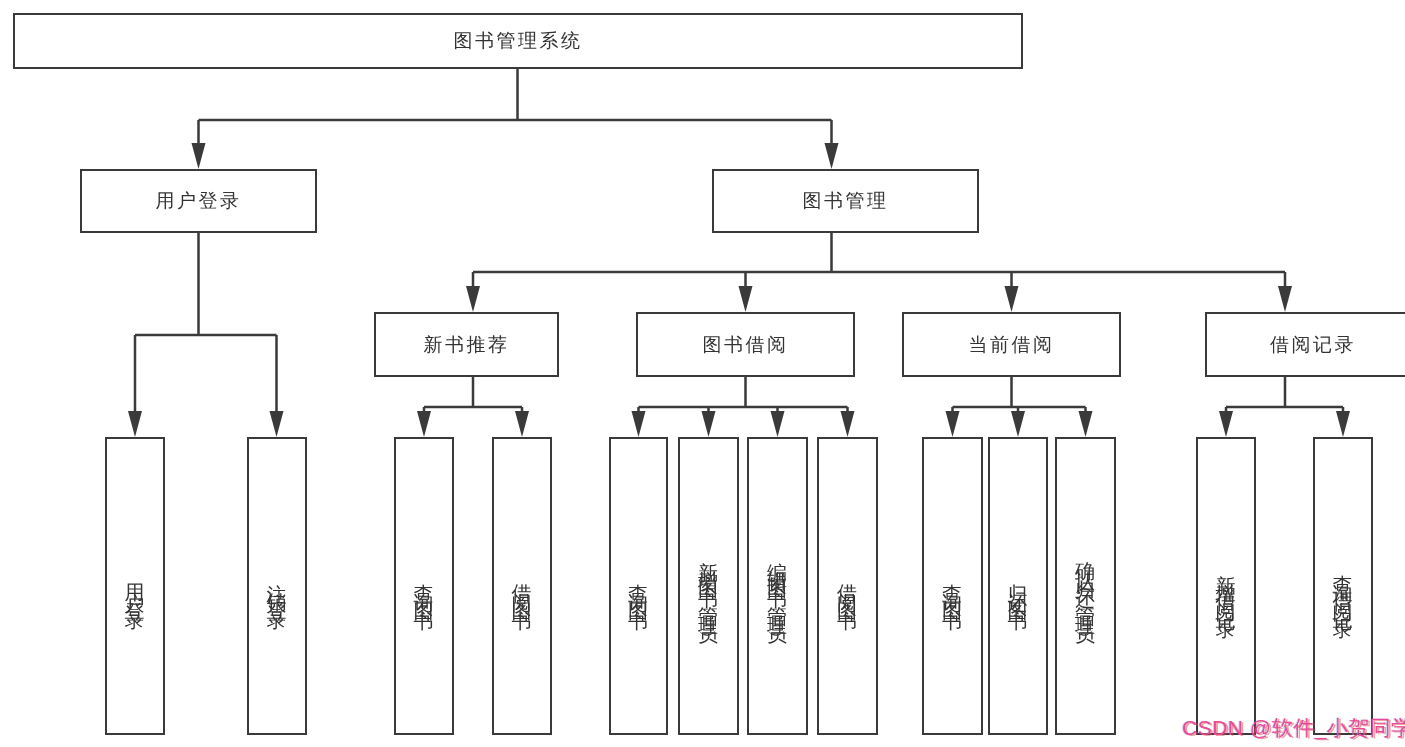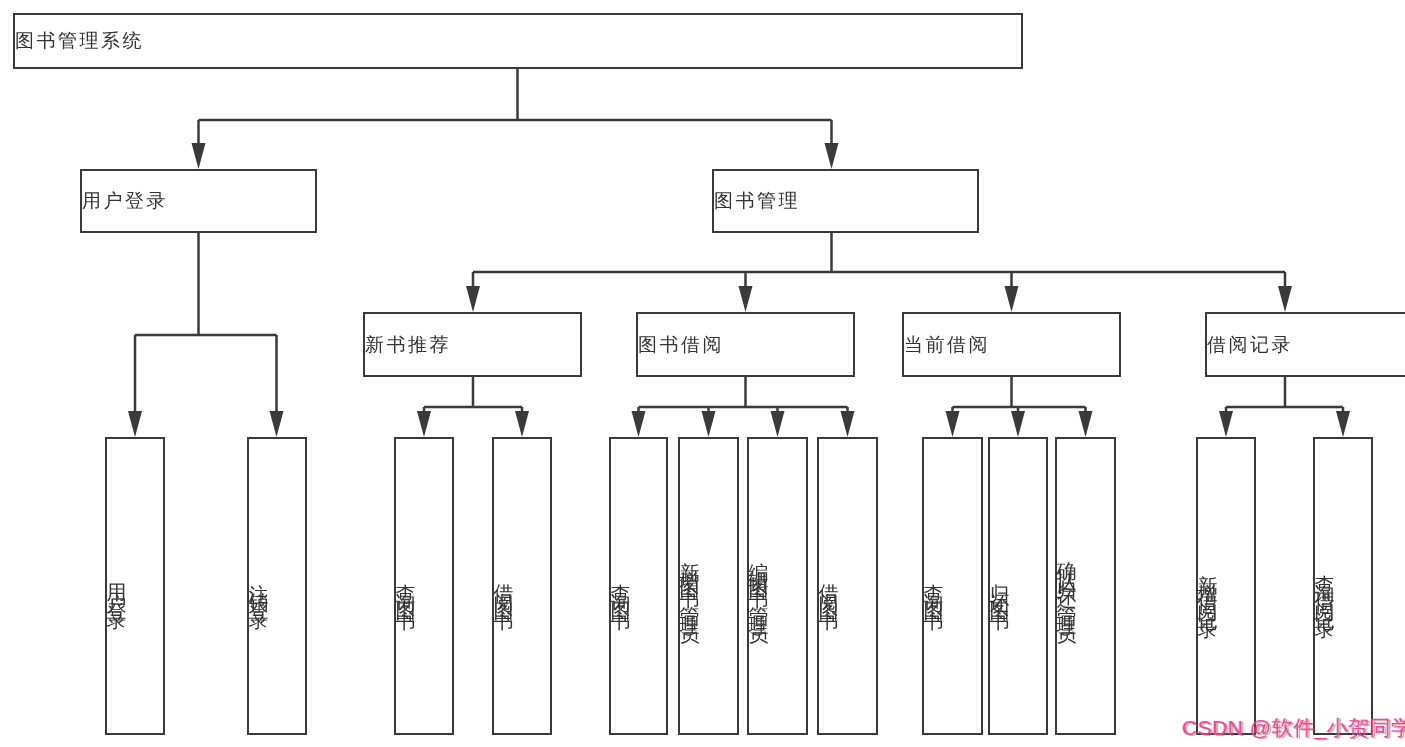--- a/index.html
+++ b/index.html
@@ -16,21 +16,21 @@
     left: 0; top: 0;
     width: 1405px; height: 747px;
   }
   .node {
     position: absolute;
     box-sizing: border-box;
     background: #ffffff;
     border: 2.5px solid #3a3a3a;
     display: flex;
     align-items: center;
-    justify-content: flex-start;
+    justify-content: center;
     color: #333333;
   }
   .node .lbl {
     color: #333333;
     white-space: nowrap;
   }
   .h .lbl {
     font-size: 19px;
     letter-spacing: 2.5px;
   }
@@ -104,21 +104,21 @@
     <span class="lbl">图书管理系统</span>
   </div>
 
   <div class="node h l2" style="left:80px;width:237px">
     <span class="lbl">用户登录</span>
   </div>
   <div class="node h l2" style="left:712px;width:267px">
     <span class="lbl">图书管理</span>
   </div>
 
-  <div class="node h l3" style="left:363px;width:219px">
+  <div class="node h l3" style="left:374px;width:185px">
     <span class="lbl">新书推荐</span>
   </div>
   <div class="node h l3" style="left:902px;width:219px">
     <span class="lbl">当前借阅</span>
   </div>
   <div class="node h l3" style="left:636px;width:219px">
     <span class="lbl">图书借阅</span>
   </div>
   <div class="node h l3" style="left:1205px;width:216px">
     <span class="lbl">借阅记录</span>

